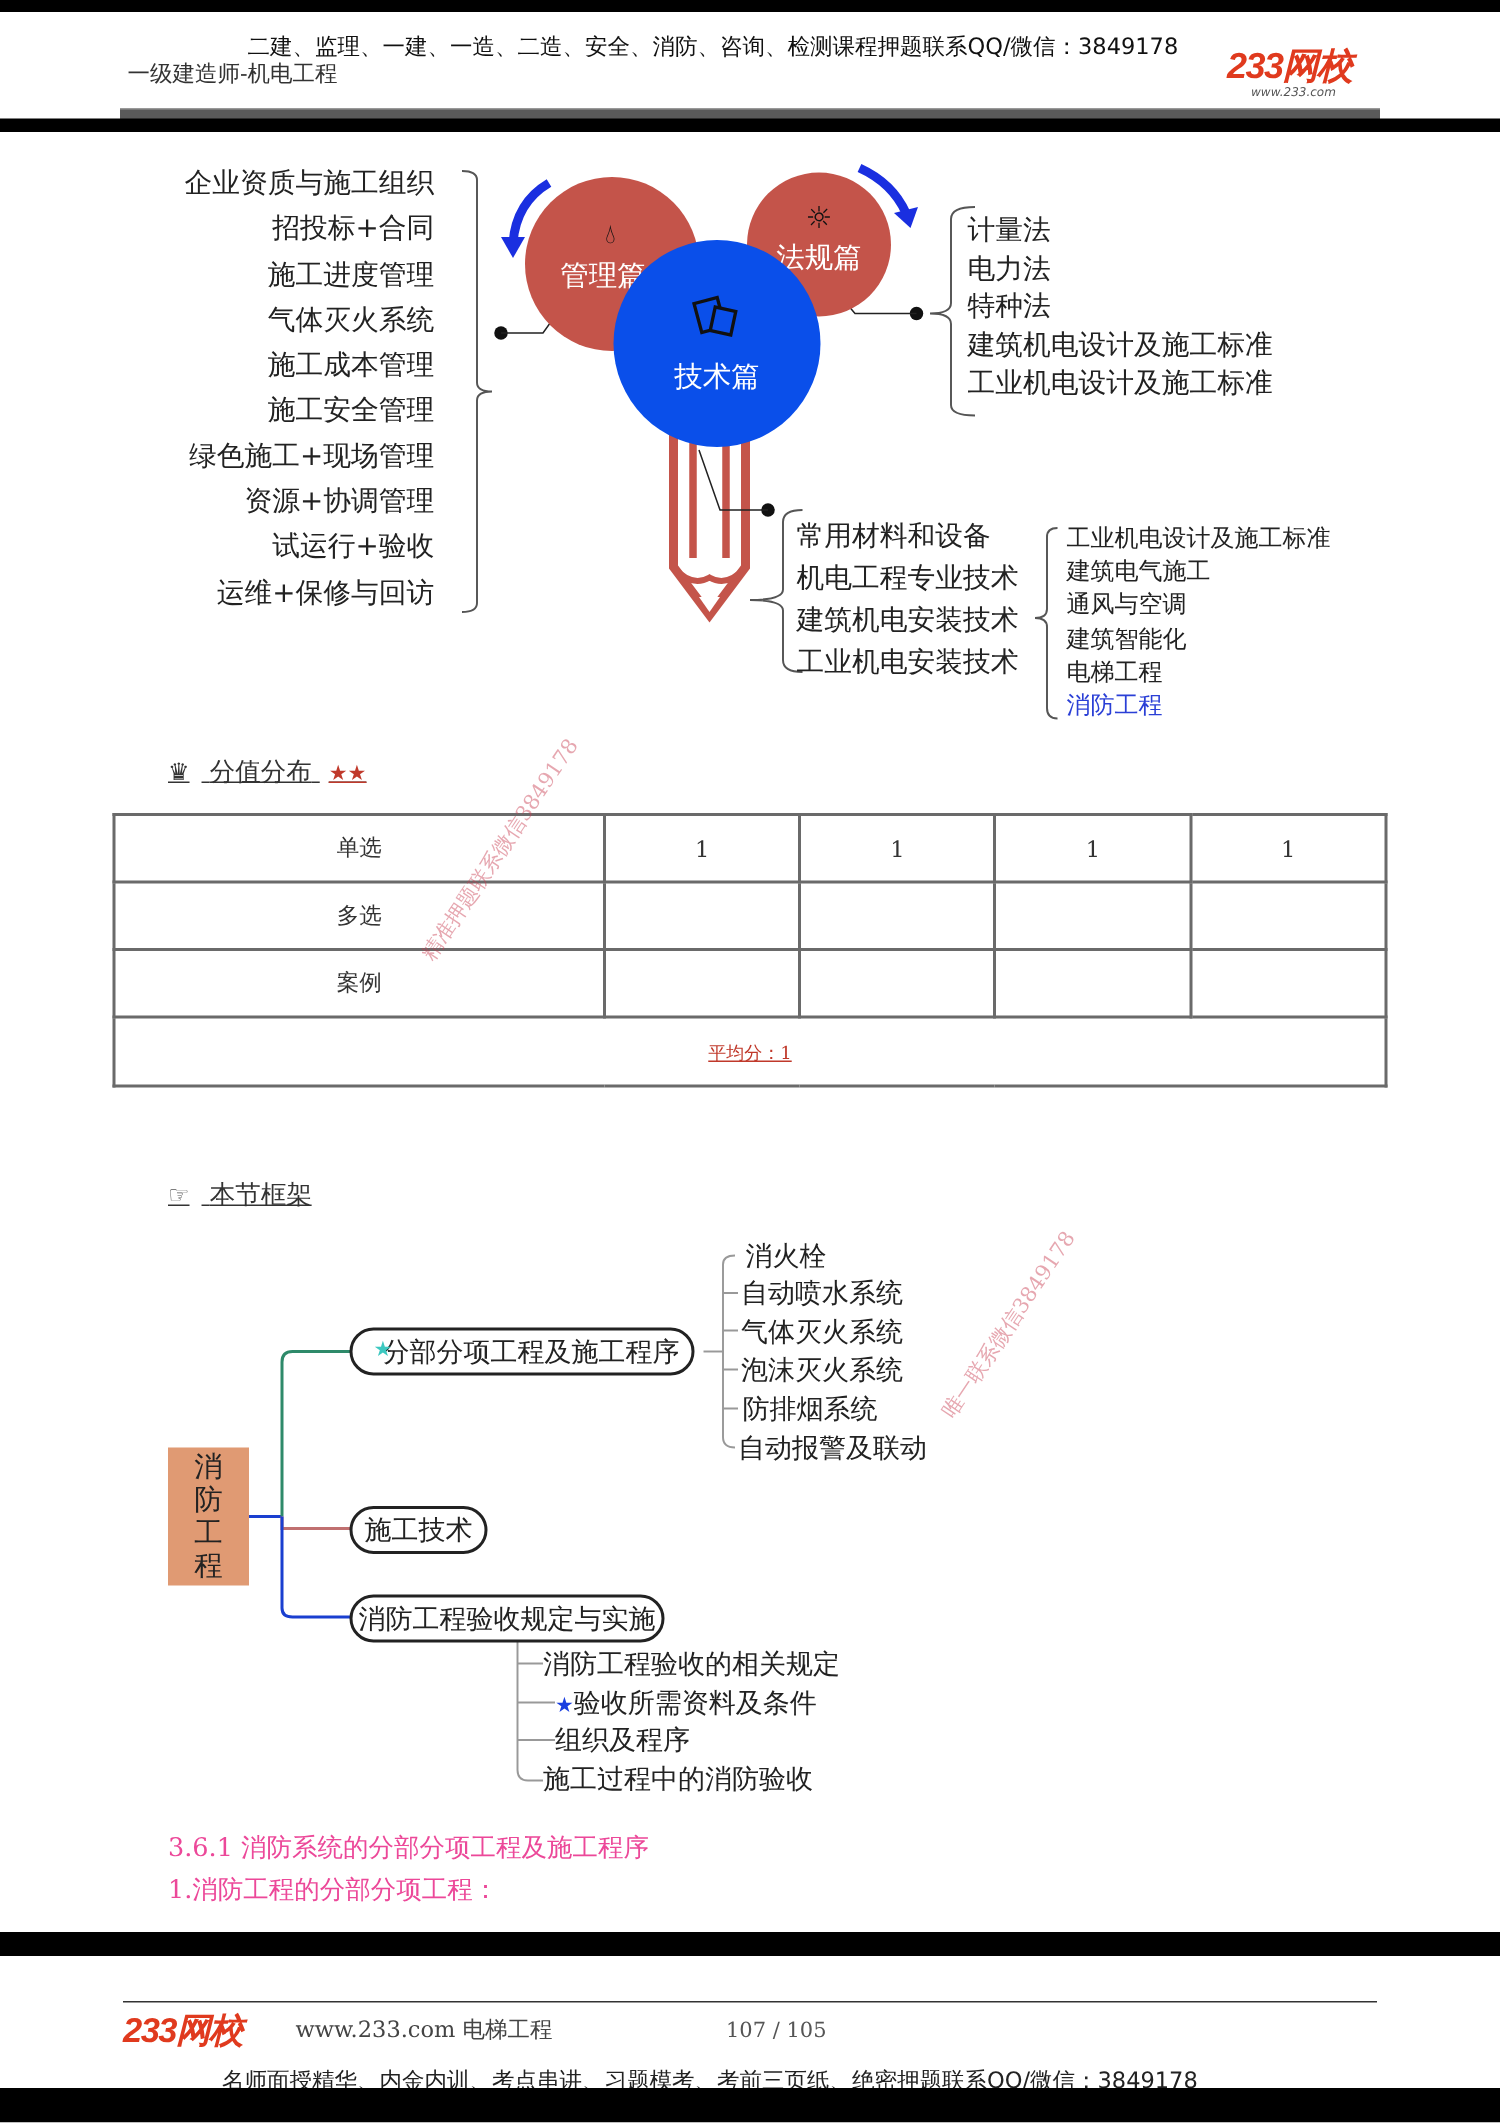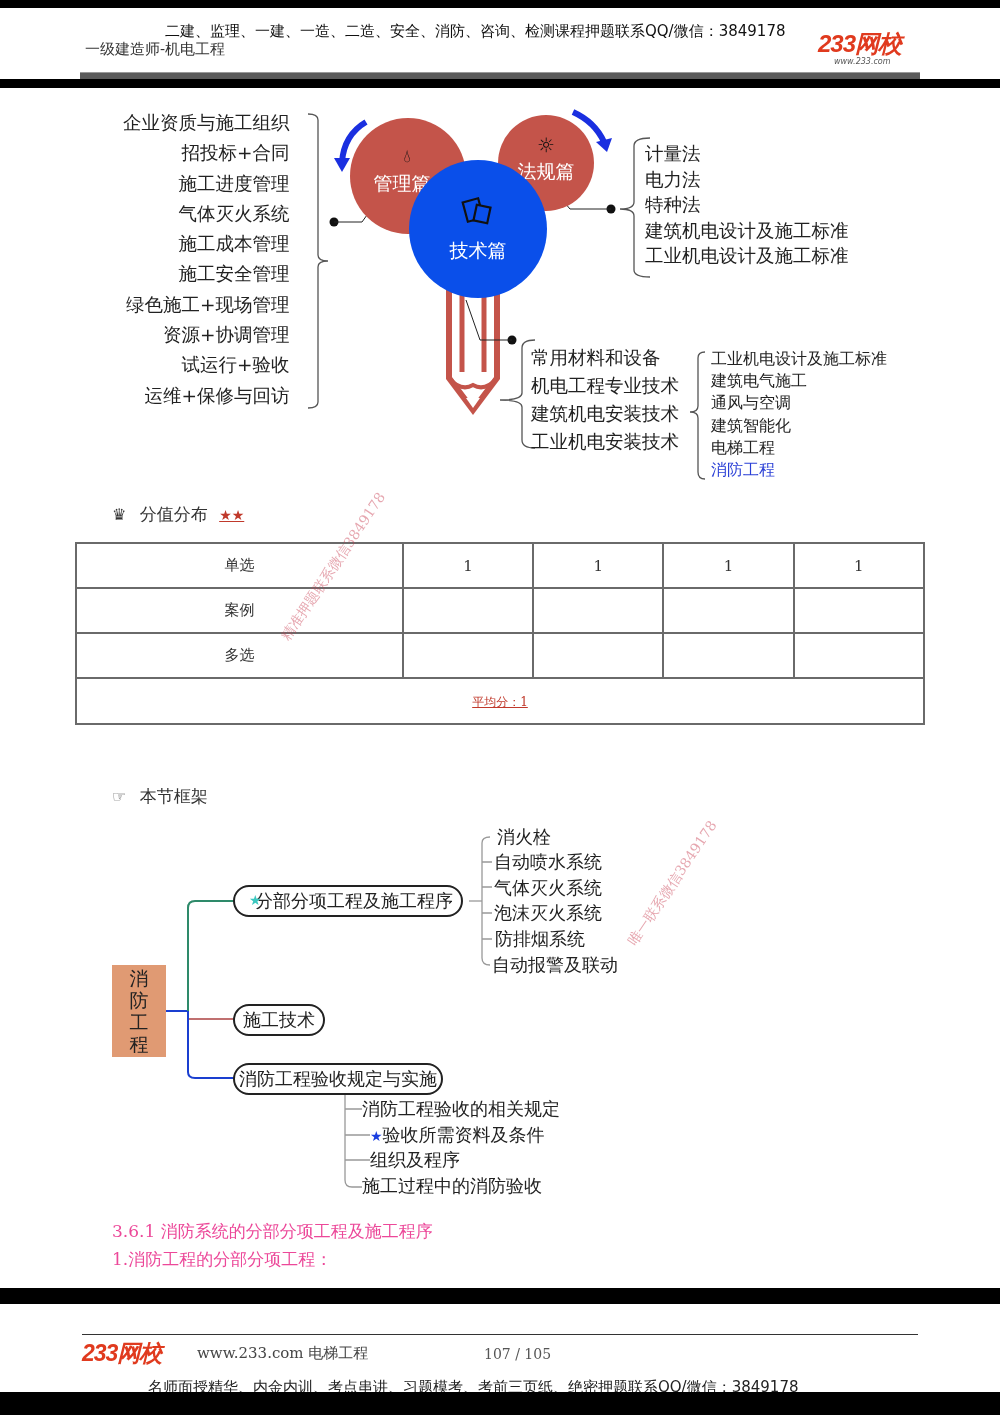--- a/index.html
+++ b/index.html
@@ -12,21 +12,21 @@
   .logo-url{font-size:8px;color:#555;font-style:italic;}
   .graybar{position:absolute;left:80px;width:840px;height:8px;background:#5a5a5a;border-top:1px solid #999;}
   .list-l{font-size:18.5px;line-height:30.3px;color:#222;text-align:right;}
   .list-r{font-size:18.5px;line-height:25.5px;color:#222;}
   .list-m{font-size:18.5px;line-height:28px;color:#222;}
   .list-s{font-size:16px;line-height:22.2px;color:#222;}
   .circle{position:absolute;border-radius:50%;display:flex;flex-direction:column;align-items:center;justify-content:center;color:#fff;}
   .red{background:#c4544a;}
   .blue{background:#0a4fea;}
   .ctext{font-size:19px;color:#fff;}
-  .sect{font-family:"DejaVu Serif",serif;font-size:17px;color:#333;}
+  .sect{font-family:"DejaVu Serif",serif;font-size:17px;color:#333;text-decoration:underline;}
   table.score{position:absolute;left:75px;top:542px;width:850px;border-collapse:collapse;font-family:"DejaVu Serif",serif;font-size:15px;color:#333;}
   table.score td{border:2px solid #6a6a6a;height:41px;text-align:center;}
   .avg{color:#c0392b;text-decoration:underline;font-size:12px;}
   .mm-node{position:absolute;border:2px solid #222;border-radius:20px;background:#fff;font-size:18px;padding:2px 8px;white-space:nowrap;color:#222;}
   .mm-leaf{position:absolute;font-size:18px;white-space:nowrap;color:#222;}
   .root{position:absolute;left:112px;top:965px;width:54px;height:92px;background:#e09a73;font-size:19px;line-height:22px;text-align:center;display:flex;flex-direction:column;justify-content:center;color:#222;}
   .wm{position:absolute;color:rgba(200,60,80,0.45);font-family:"DejaVu Serif",serif;font-size:14px;transform-origin:left center;white-space:nowrap;}
   .body-txt{font-family:"DejaVu Serif",serif;font-size:17px;color:#ec4899;}
   .footer-line{position:absolute;left:82px;top:1334px;width:836px;height:1px;background:#333;}
 </style>
@@ -142,28 +142,28 @@
 <table class="score">
   <tbody>
   <tr>
     <td>单选</td>
     <td>1</td>
     <td>1</td>
     <td>1</td>
     <td>1</td>
   </tr>
   <tr>
+    <td>多选</td>
+    <td></td>
+    <td></td>
+    <td></td>
+    <td></td>
+  </tr>
+  <tr>
     <td>案例</td>
-    <td></td>
-    <td></td>
-    <td></td>
-    <td></td>
-  </tr>
-  <tr>
-    <td>多选</td>
     <td></td>
     <td></td>
     <td></td>
     <td></td>
   </tr>
   <tr>
     <td colspan="5" style="height:42px;"><span class="avg">平均分：1</span></td>
   </tr>
 </tbody>
   </table>

